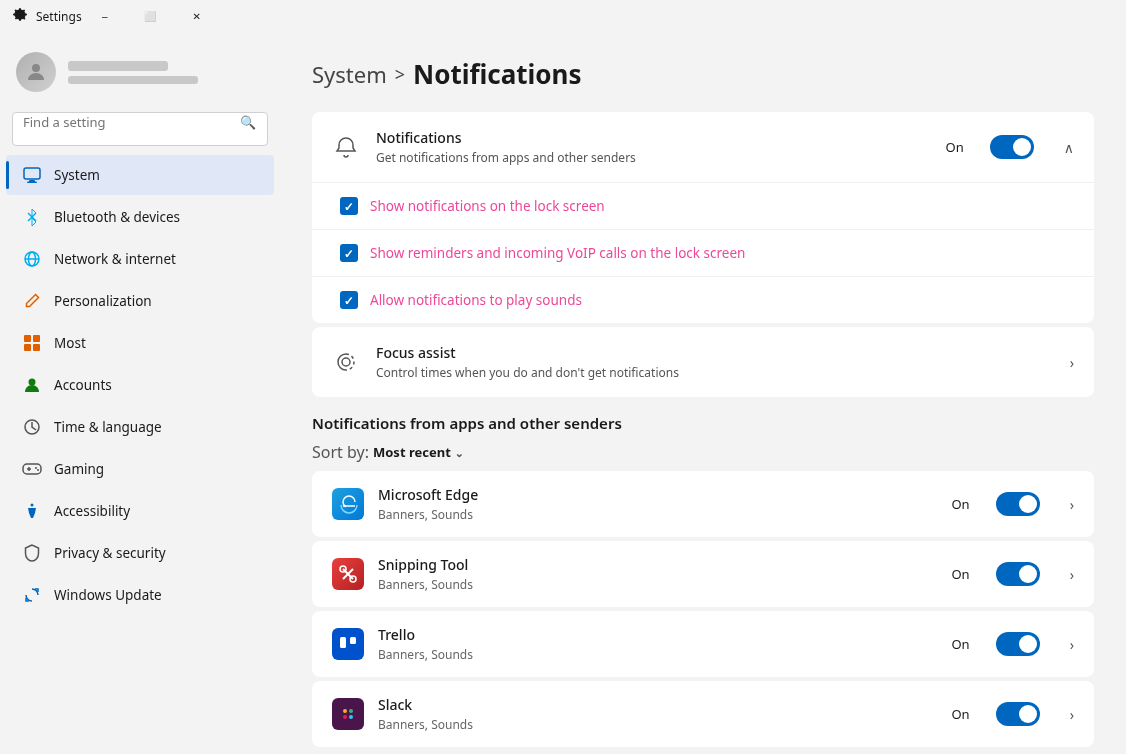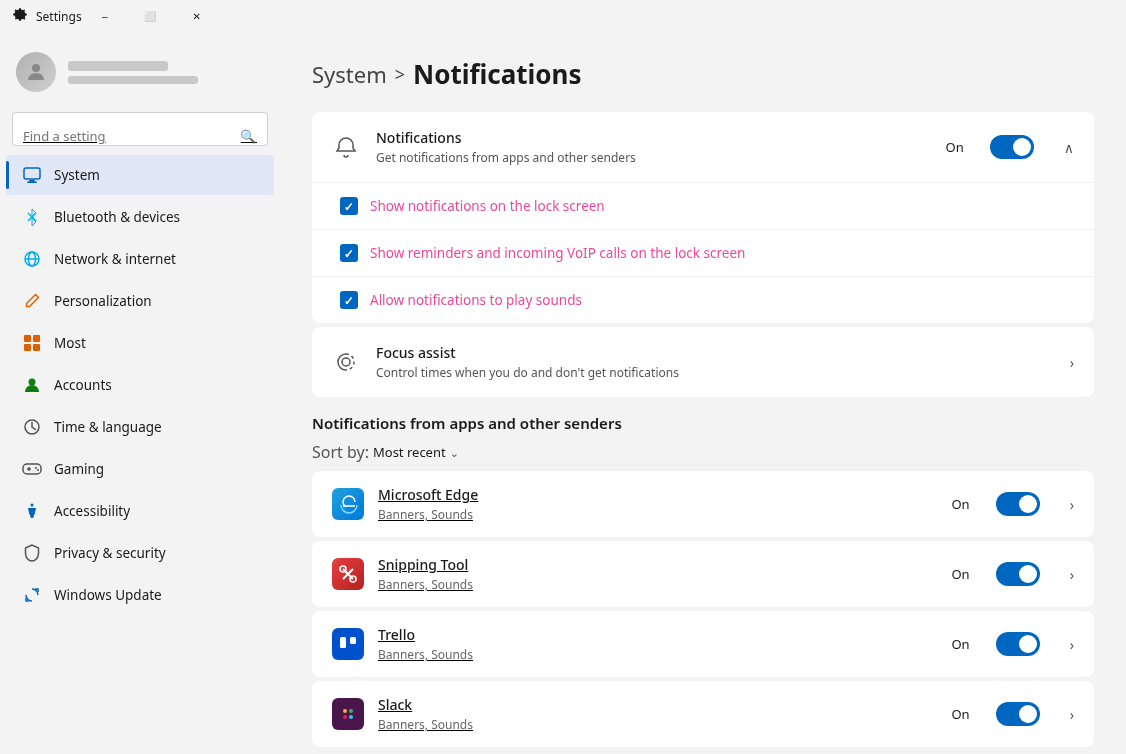--- a/index.html
+++ b/index.html
@@ -110,28 +110,27 @@
       color: #555;
       background: #c8c8c8;
       height: 8px;
       width: 130px;
       border-radius: 3px;
     }
 
     .search-box {
       margin: 4px 12px 8px 12px;
       display: flex;
-      align-items: flex-end;
+      align-items: flex-start;
       background: #ffffff;
       border: 1px solid #d0d0d0;
       border-radius: 4px;
       padding: 0 10px;
       height: 34px;
       gap: 8px;
-      text-decoration: underline;
     }
     .search-box input {
       border: none;
       outline: none;
       background: transparent;
       font-size: 13px;
       color: #555;
       flex: 1;
       font-family: inherit;
     }
@@ -347,21 +346,21 @@
       gap: 4px;
       margin-bottom: 8px;
     }
     .sort-label {
       font-size: 16px;
       color: #555;
     }
     .sort-value {
       font-size: 13px;
       color: #1a1a1a;
-      font-weight: 400;
+      font-weight: 700;
       display: flex;
       align-items: center;
       gap: 4px;
       cursor: pointer;
     }
     .sort-chevron { font-size: 11px; color: #555; }
 
     
     .app-row {
       background: #ffffff;
@@ -379,21 +378,21 @@
       flex-shrink: 0;
       display: flex;
       align-items: center;
       justify-content: center;
       font-size: 20px;
     }
     .app-icon.edge { background: linear-gradient(135deg, #1fa1e0, #0078d7); }
     .app-icon.snipping { background: linear-gradient(135deg, #e84040, #b52020); }
     .app-icon.trello { background: #0052cc; }
     .app-icon.slack { background: #4a154b; }
-    .app-info { flex: 1; text-decoration: underline; }
+    .app-info { flex: 1; }
     .app-name { font-size: 14px; font-weight: 500; color: #1a1a1a; }
     .app-sub { font-size: 12px; color: #666; margin-top: 2px; }
   </style>
 </head>
 <body>
 
 <div class="titlebar">
   <div class="titlebar-left">
     <svg class="titlebar-icon" viewBox="0 0 16 16" fill="#1a1a1a">
       <path d="M8 5a3 3 0 1 0 0 6 3 3 0 0 0 0-6zm-1 3a1 1 0 1 1 2 0 1 1 0 0 1-2 0z"></path>

